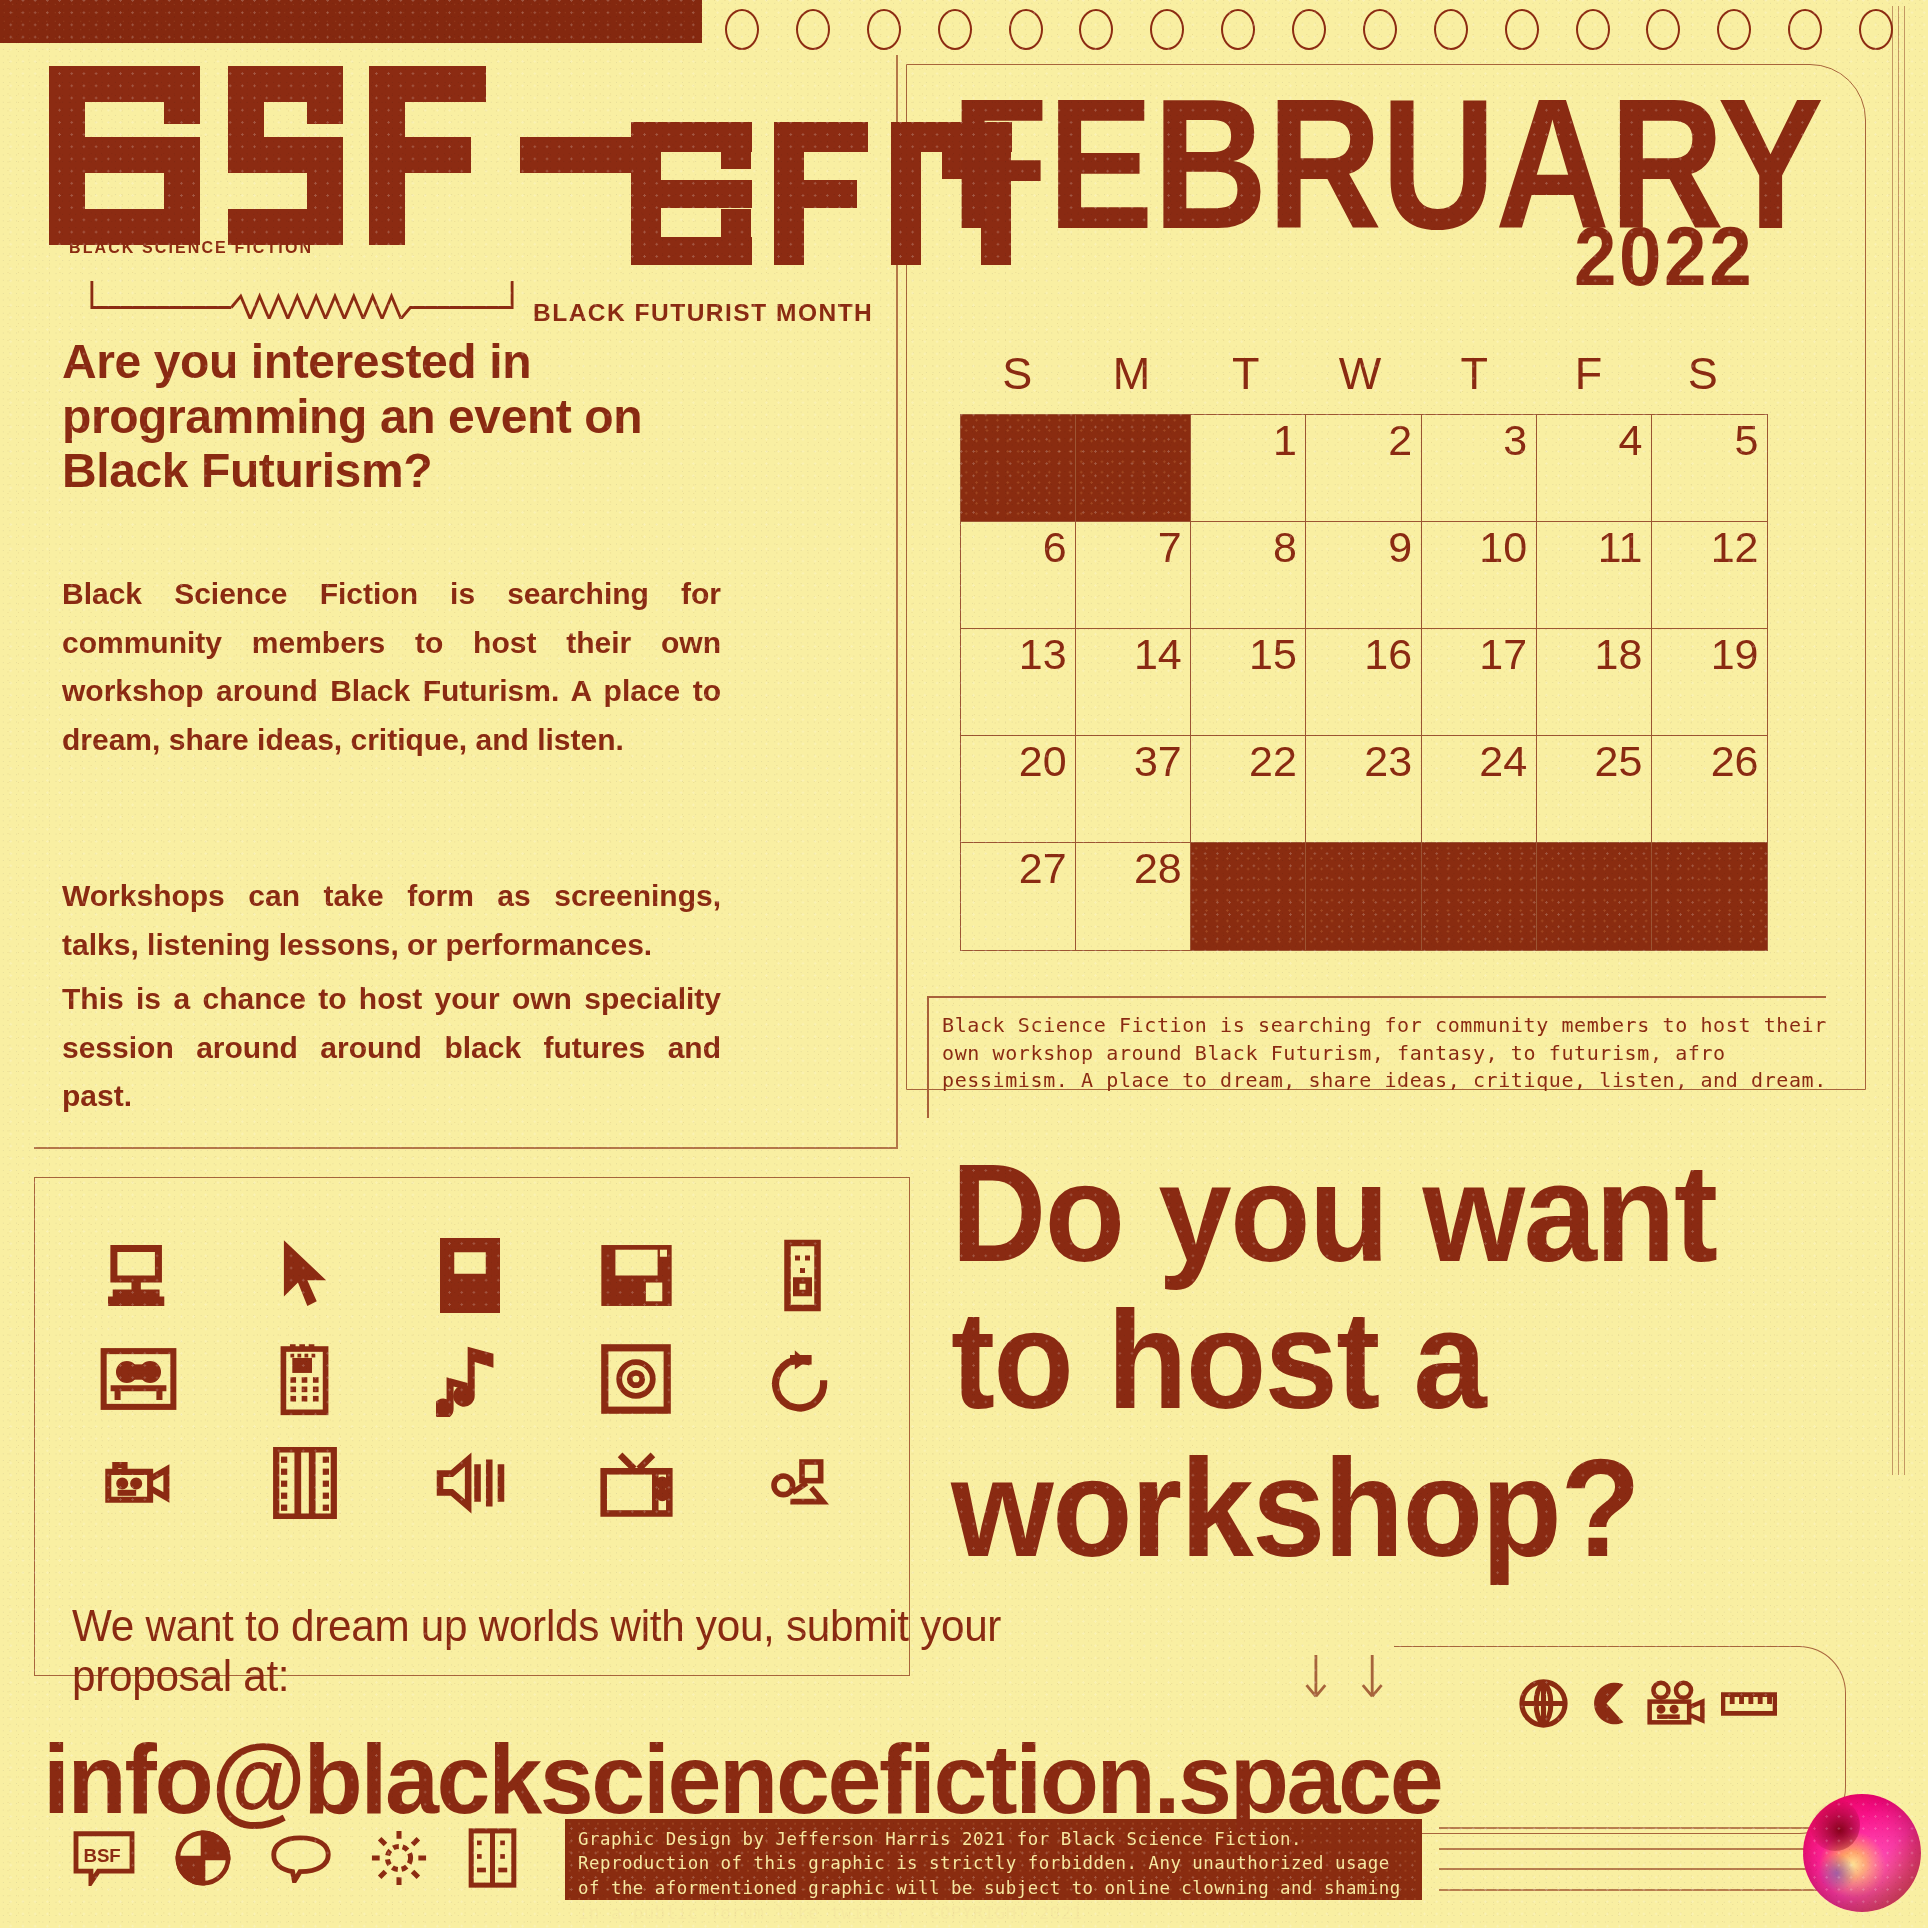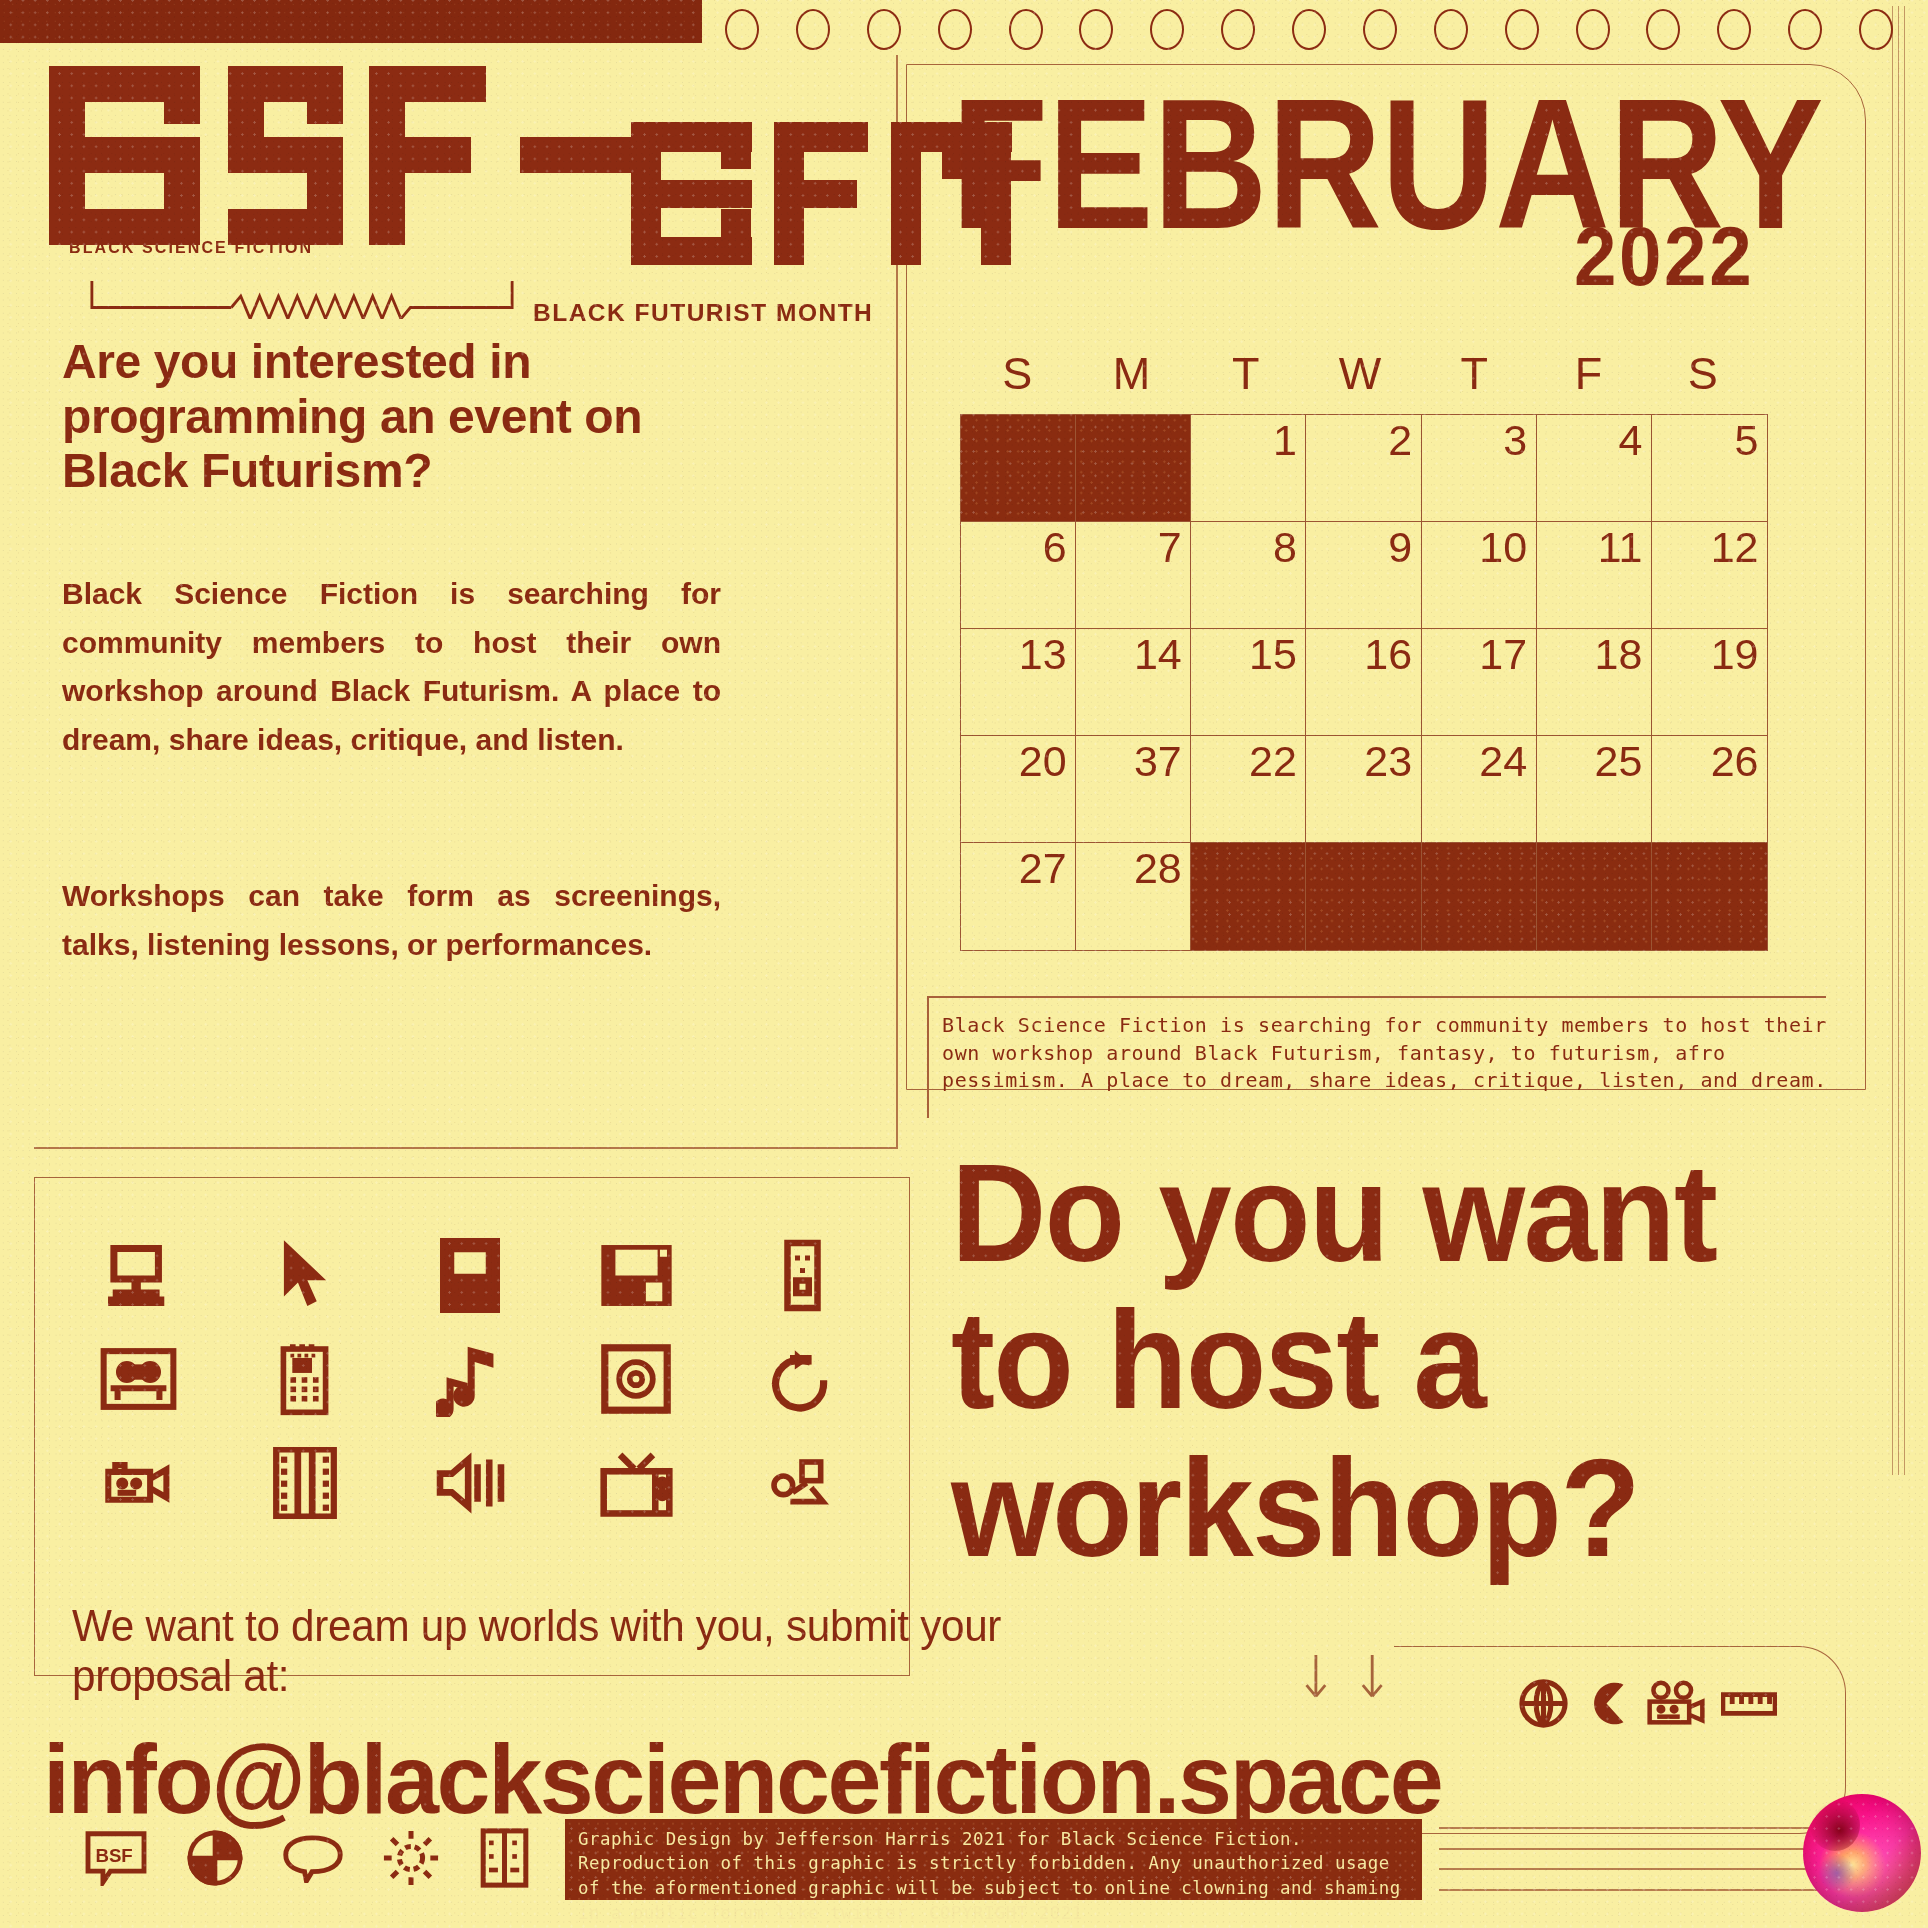--- a/index.html
+++ b/index.html
@@ -190,21 +190,21 @@
 
   
   #email{
     position:absolute;left:43px;top:1723px;z-index:13;
     font-size:98px;font-weight:700;letter-spacing:-2.4px;white-space:nowrap;
     transform:scaleX(.99);transform-origin:left top;
   }
 
   
   #footer-icons{
-    position:absolute;left:84px;top:1817px;width:358px;height:85px;z-index:13;
+    position:absolute;left:72px;top:1817px;width:358px;height:85px;z-index:13;
     display:flex;align-items:center;gap:38px;
   }
   #copy-bar{
     position:absolute;left:565px;top:1819px;width:857px;height:81px;z-index:12;
     background:#8a2c10;padding:7.5px 11.3px 0 13px;
   }
   #copy-bar:after{
     content:"";position:absolute;inset:0;
     background-image:radial-gradient(rgba(255,195,120,.4) 0.8px,transparent 1px);
     background-size:9.4px 9.4px;opacity:.35;pointer-events:none;
@@ -315,20 +315,21 @@
   <div id="bfm-sub">BLACK FUTURIST MONTH</div>
 
   <svg id="squig" viewBox="0 0 450 42">
     <path d="M2 2 V30 H150" fill="none" stroke="#8c2b12" stroke-width="3"></path>
     <path d="M150 30 l10 -12 l10 24 l10 -24 l10 24 l10 -24 l10 24 l10 -24 l10 24 l10 -24 l10 24 l10 -24 l10 24 l10 -24 l10 24 l10 -24 l10 24 l10 -24 l10 24 l10 -12 H448 V2" fill="none" stroke="#8c2b12" stroke-width="3" stroke-linejoin="miter"></path>
   </svg>
 
   <div id="headline">Are you interested in programming an event on Black Futurism?</div>
   <div class="para" id="p1">Black Science Fiction is searching for community members to host their own workshop around Black Futurism. A place to dream, share ideas, critique, and listen.</div>
   <div class="para" id="p2">Workshops can take form as screenings, talks, listening lessons, or performances.</div>
+  <div class="para" id="p3">This is a chance to host your own speciality session around around black futures and past.</div>
 
   <div class="rule" style="left:896px;top:55px;width:1.9px;height:1092px;"></div>
   <div class="rule" style="left:34px;top:1147px;width:864px;height:1.9px;"></div>
 
   <div id="cal-box"></div>
   <div id="month">FEBRUARY</div>
   <div id="year">2022</div>
 
   <div id="dow">
     <span>S</span>

